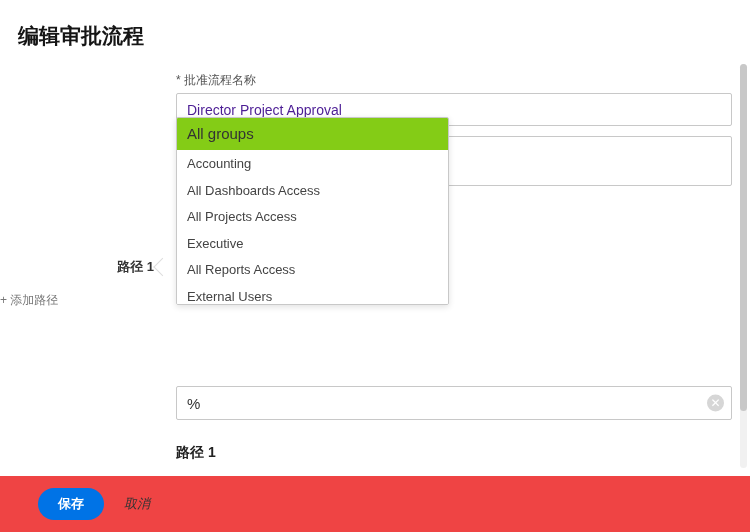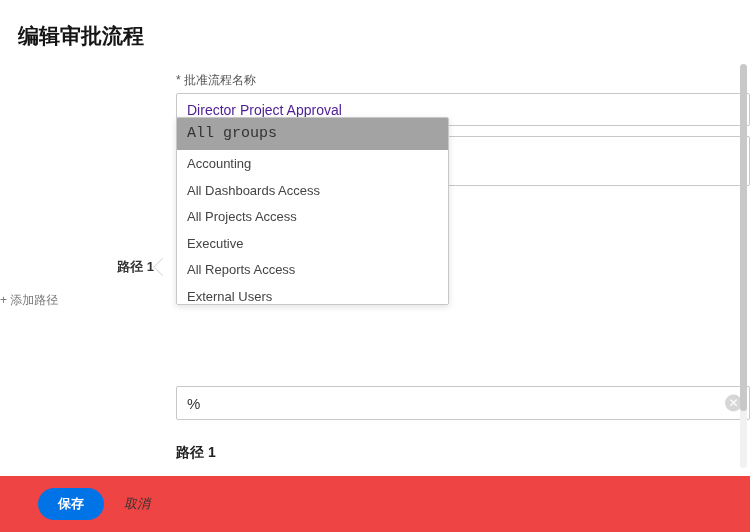--- a/index.html
+++ b/index.html
@@ -59,21 +59,21 @@
   }
   .add-path {
     text-align: left;
     padding: 8px 14px 8px 0;
     font-size: 12px;
     color: #777;
     cursor: pointer;
   }
   .main {
     flex: 1;
-    padding: 12px 0 0 8px;
+    padding: 12px 18px 0 8px;
     position: relative;
   }
   .field-label {
     font-size: 12px;
     color: #555;
     margin-bottom: 4px;
   }
   .asterisk { color: #555; }
   .text-input {
     width: 100%;
@@ -110,25 +110,24 @@
   .dropdown-panel::-webkit-scrollbar-thumb { background: #bbb; border-radius: 4px; }
   .dropdown-panel::-webkit-scrollbar-track { background: #f0f0f0; }
   .dropdown-item {
     padding: 5px 10px 4px 10px;
     font-size: 13px;
     color: #444;
     cursor: pointer;
     line-height: 1.35;
   }
   .dropdown-item.sel {
-    background: #a3a3a3;
+    background: #84cc16;
     font-size: 15px;
     padding: 6px 10px;
     color: #333;
-    font-family: Liberation Mono, monospace;
   }
   .spacer-under { height: 190px; }
   .filter-row {
     position: relative;
     margin-bottom: 24px;
   }
   .filter-input {
     width: 100%;
     height: 34px;
     border: 1px solid #c8c8c8;

